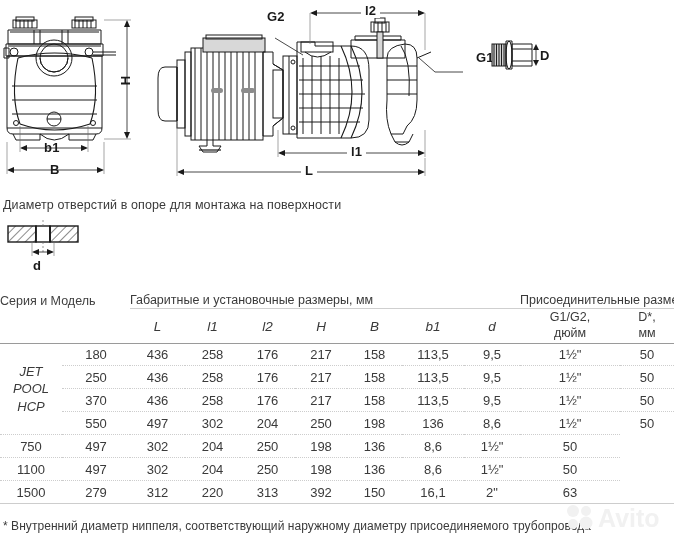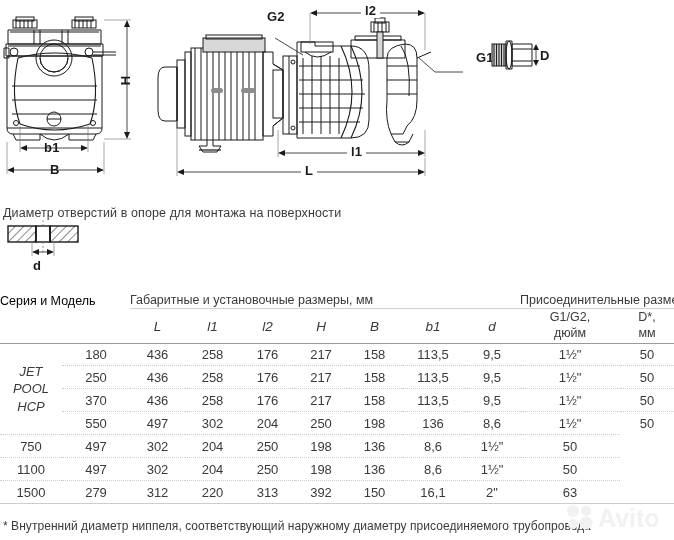--- a/index.html
+++ b/index.html
@@ -36,21 +36,21 @@
   }
   .dimlabel.vert {
     transform: rotate(-90deg);
     transform-origin: center center;
   }
 
   
   #hole-caption {
     position: absolute;
     left: 3px;
-    top: 206px;
+    top: 198px;
     font-size: 12.5px;
     color: #3a3a3a;
     white-space: nowrap;
     letter-spacing: 0.1px;
   }
 
   
   #spec-table {
     position: absolute;
     left: 0;
@@ -85,21 +85,21 @@
     height: 1px;
     background: #cfcfcf;
   }
   .grp-rule-row td { height: 1px; line-height: 0; font-size: 0; }
 
   
   .series-label {
     text-align: left;
     padding-left: 5px;
     font-size: 12.5px;
-    color: #000000;
+    color: #404040;
     white-space: nowrap;
   }
 
   
   .sym {
     text-align: center;
     font-style: italic;
     font-size: 13.5px;
     color: #3a3a3a;
     white-space: nowrap;

